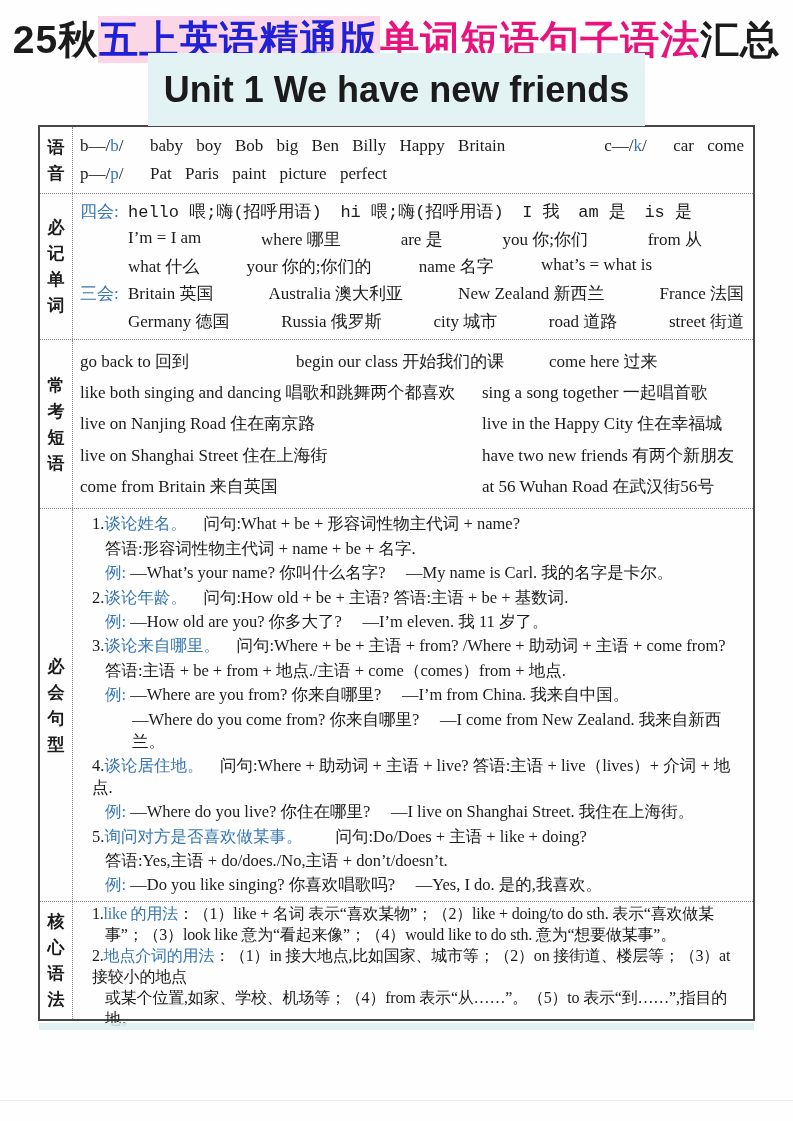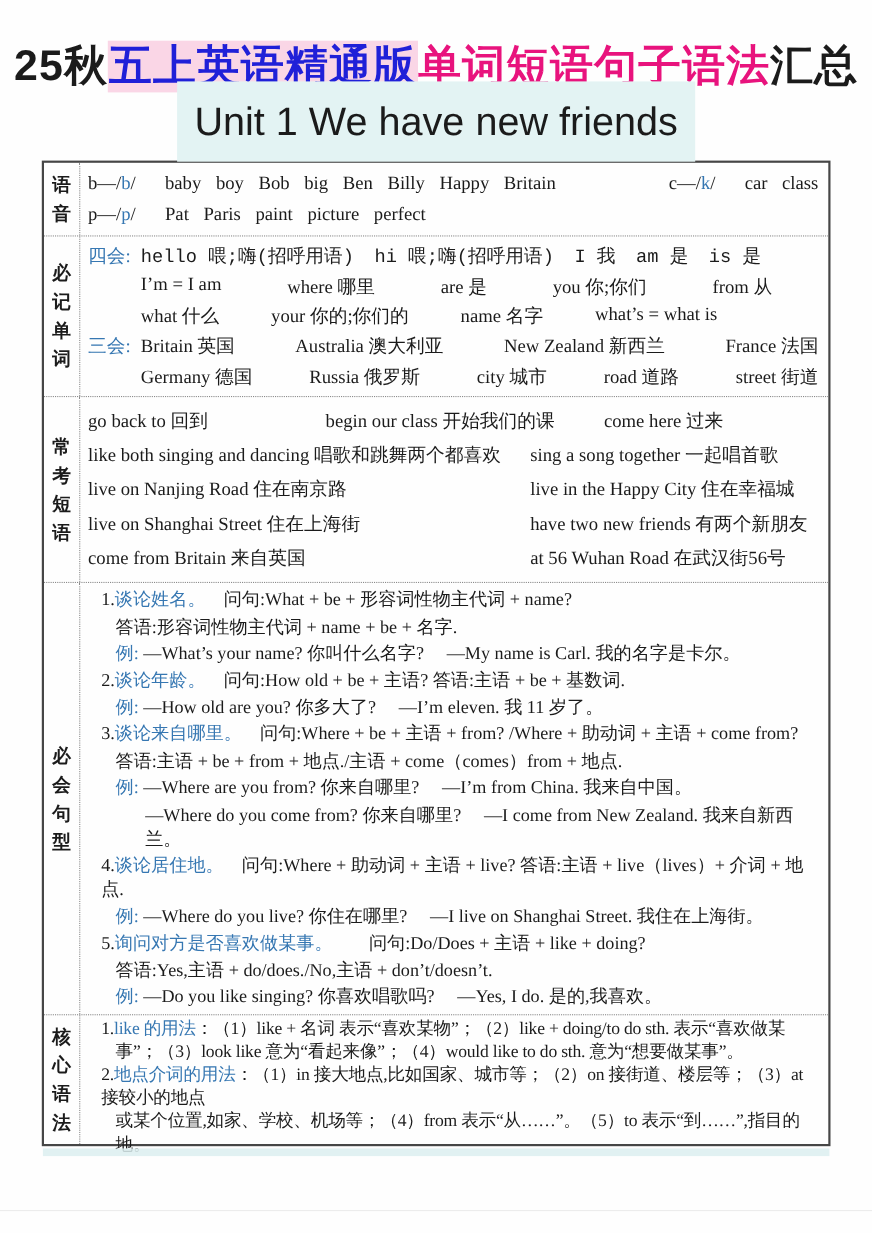--- a/index.html
+++ b/index.html
@@ -1,25 +1,25 @@
 <!DOCTYPE html>
 <html><head>
 <meta charset="utf-8">
 <style>
   html,body{margin:0;padding:0;}
   body{background:#ffffff;}
   .page{width:793px;height:1121px;background:#fefefe;position:relative;overflow:hidden;
         font-family:"Liberation Serif",serif;color:#1b1b1b;}
   
-  .t1{margin:0;padding-top:37px;text-align:center;font-family:"Liberation Sans",sans-serif;
+  .t1{margin:0;padding-top:16px;text-align:center;font-family:"Liberation Sans",sans-serif;
       font-weight:bold;font-size:39px;line-height:48px;letter-spacing:1px;white-space:nowrap;}
   .t1 .blue{color:#2020d8;background:#fad6e6;padding:2px 1px;}
   .t1 .magenta{color:#e8137d;}
   .t2{margin:4px 0 0 0;text-align:center;}
-  .t2 span{font-family:"Liberation Sans",sans-serif;font-weight:normal;font-size:36px;
+  .t2 span{font-family:"Liberation Sans",sans-serif;font-weight:bold;font-size:36px;
            line-height:44px;background:#e3f3f3;padding:16px 16px;}
   
   .study-table{width:717px;margin:13px 0 0 38px;border:2px solid #464646;box-sizing:border-box;}
   .sec{display:flex;border-bottom:1px dotted #8a8a8a;box-sizing:border-box;}
   .sec:last-child{border-bottom:none;}
   .sec-label{width:32px;flex:none;border-right:1px dotted #8a8a8a;display:flex;flex-direction:column;
              align-items:center;justify-content:center;gap:9px;font-weight:bold;font-size:17px;}
   .sec-label .vchar{line-height:1;}
   .sec-body{flex:1;display:flex;flex-direction:column;justify-content:space-evenly;
             padding:2px 9px 2px 7px;box-sizing:border-box;font-size:17px;}
@@ -62,21 +62,21 @@
   <div class="study-table">
 
     <div class="sec sec-phonics" style="height:67px">
       <div class="sec-label">
           <div class="vchar">语</div>
           <div class="vchar">音</div>
         </div>
       <div class="sec-body" id="phonics-body">
           <div class="ph-row">
             <span class="ph-left"><span class="seg">b—/</span><span class="seg acc">b</span><span class="seg">/</span><span class="seg sp">  baby boy Bob big Ben Billy Happy Britain</span></span>
-            <span class="ph-right"><span class="seg">c—/</span><span class="seg acc">k</span><span class="seg">/</span><span class="seg sp">  car class</span></span>
+            <span class="ph-right"><span class="seg">c—/</span><span class="seg acc">k</span><span class="seg">/</span><span class="seg sp">  car come</span></span>
           </div>
           <div class="ph-row">
             <span class="ph-left"><span class="seg">p—/</span><span class="seg acc">p</span><span class="seg">/</span><span class="seg sp">  Pat Paris paint picture perfect</span></span>
           </div>
         </div>
     </div>
 
     <div class="sec sec-words" style="height:146px">
       <div class="sec-label">
           <div class="vchar">必</div>

